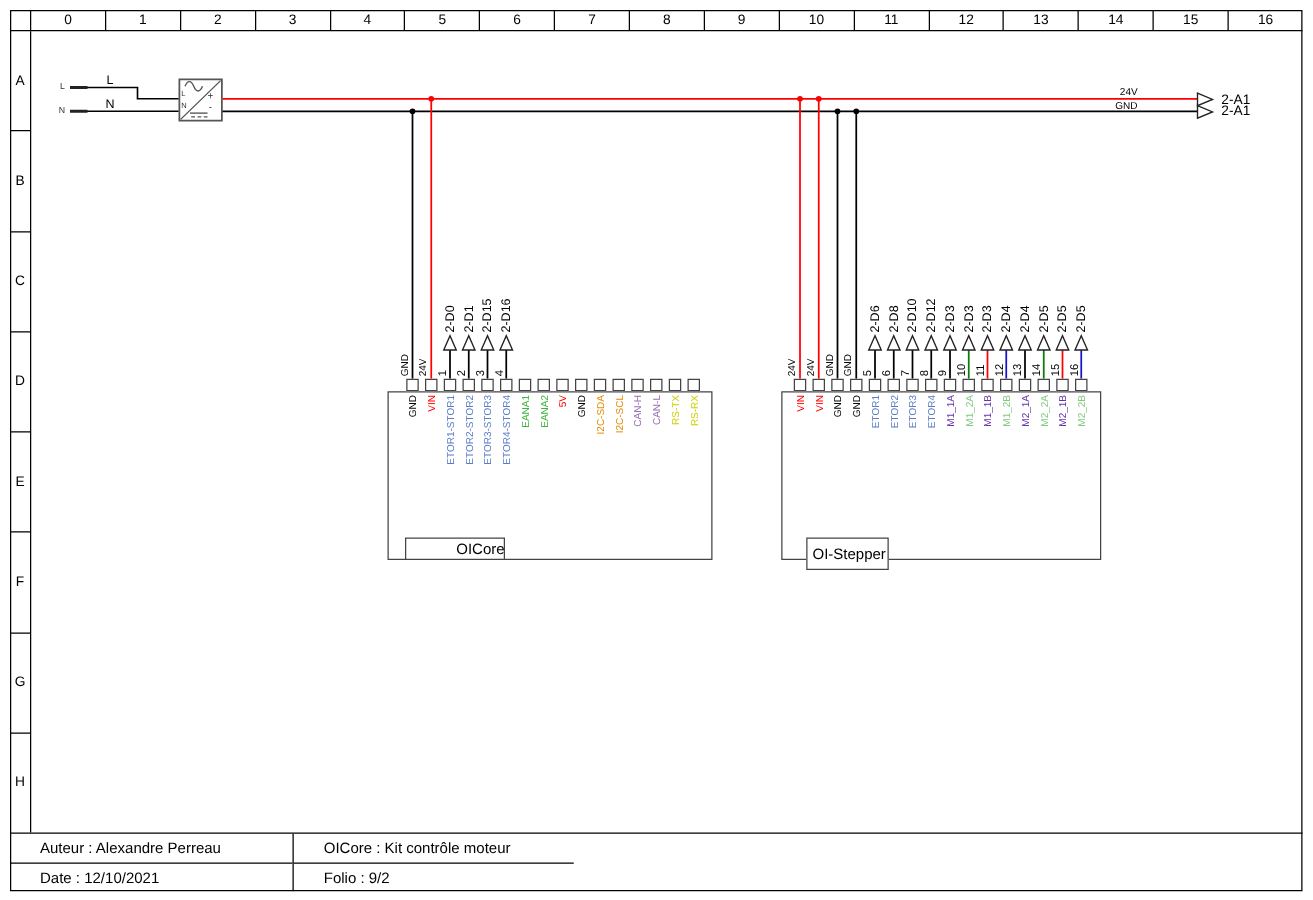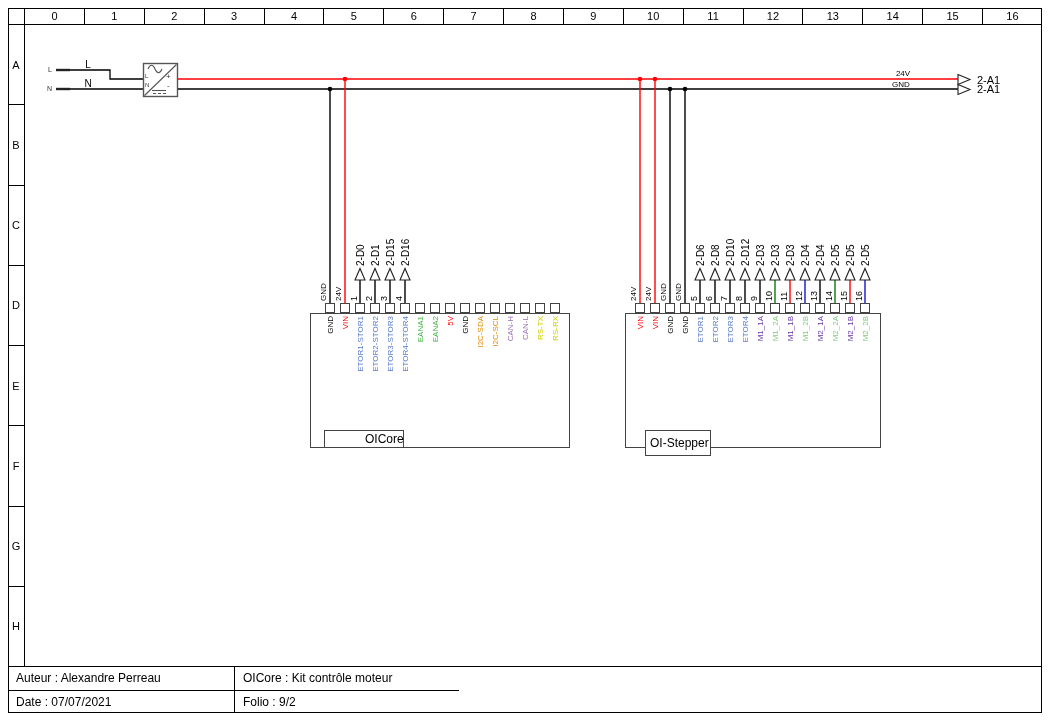--- a/index.html
+++ b/index.html
@@ -15,21 +15,21 @@
   .colcell:last-child{border-right:none}
   .grid-rows{position:absolute;left:8px;top:25px;width:17px;height:641px;
        display:flex;flex-direction:column;border-right:1px solid #000;box-sizing:border-box}
   .rowcell{flex:1;display:flex;align-items:center;justify-content:center;
        font-size:11px;border-bottom:1px solid #000;box-sizing:border-box}
   .rowcell:last-child{border-bottom:none}
   .titleblock{position:absolute;left:8px;top:666px;width:1034px;height:47px;
        border-top:1px solid #000;display:flex;box-sizing:border-box}
   .tb-left{width:227px;border-right:1px solid #000;display:flex;flex-direction:column;box-sizing:border-box}
   .tb-right{width:224px;display:flex;flex-direction:column;box-sizing:border-box}
-  .tb-cell{flex:1;display:flex;align-items:center;padding-left:8px;font-size:12px;box-sizing:border-box}
+  .tb-cell{flex:1;display:flex;align-items:center;padding-left:24px;font-size:12px;box-sizing:border-box}
   .tb-left .tb-cell:first-child,.tb-right .tb-cell:first-child{border-bottom:1px solid #000}
   .tb-center{flex:1;border-right:1px solid #000;display:flex;align-items:center;
        justify-content:center;font-size:12px;box-sizing:border-box}
   #wires{position:absolute;left:0;top:0}
   #labels{position:absolute;left:0;top:0;width:1050px;height:720px;pointer-events:none}
   .vlabel{position:absolute;width:100px;height:10px;line-height:10px;
        transform:rotate(-90deg);white-space:nowrap;font-size:8px}
   .v-end{text-align:right}
   .flabel{position:absolute;white-space:nowrap}
   .comp-box{position:absolute;border:1.5px solid #444;box-sizing:border-box;background:transparent}
@@ -250,19 +250,19 @@
     <div class="vlabel" style="left: 801px; top: 211px; font-size: 10px; color: rgb(0, 0, 0); font-weight: normal;">2-D5</div>
     <div class="pin-square" style="left: 860px; top: 303px;"></div>
     <div class="vlabel v-end" style="left: 816px; top: 361px; font-size: 8px; color: rgb(127, 202, 127); font-weight: normal;">M2_2B</div>
     <div class="vlabel" style="left: 809px; top: 246px; font-size: 9px; color: rgb(0, 0, 0); font-weight: normal;">16</div>
     <div class="vlabel" style="left: 816px; top: 211px; font-size: 10px; color: rgb(0, 0, 0); font-weight: normal;">2-D5</div>
   </div>
 
 <div class="titleblock">
   <div class="tb-left">
     <div class="tb-cell">Auteur : Alexandre Perreau</div>
-    <div class="tb-cell">Date : 07/07/2021</div>
+    <div class="tb-cell">Date : 12/10/2021</div>
   </div>
   <div class="tb-right">
     <div class="tb-cell">OICore : Kit contrôle moteur</div>
     <div class="tb-cell">Folio : 9/2</div>
   </div>
 </div>
 
 </body></html>

